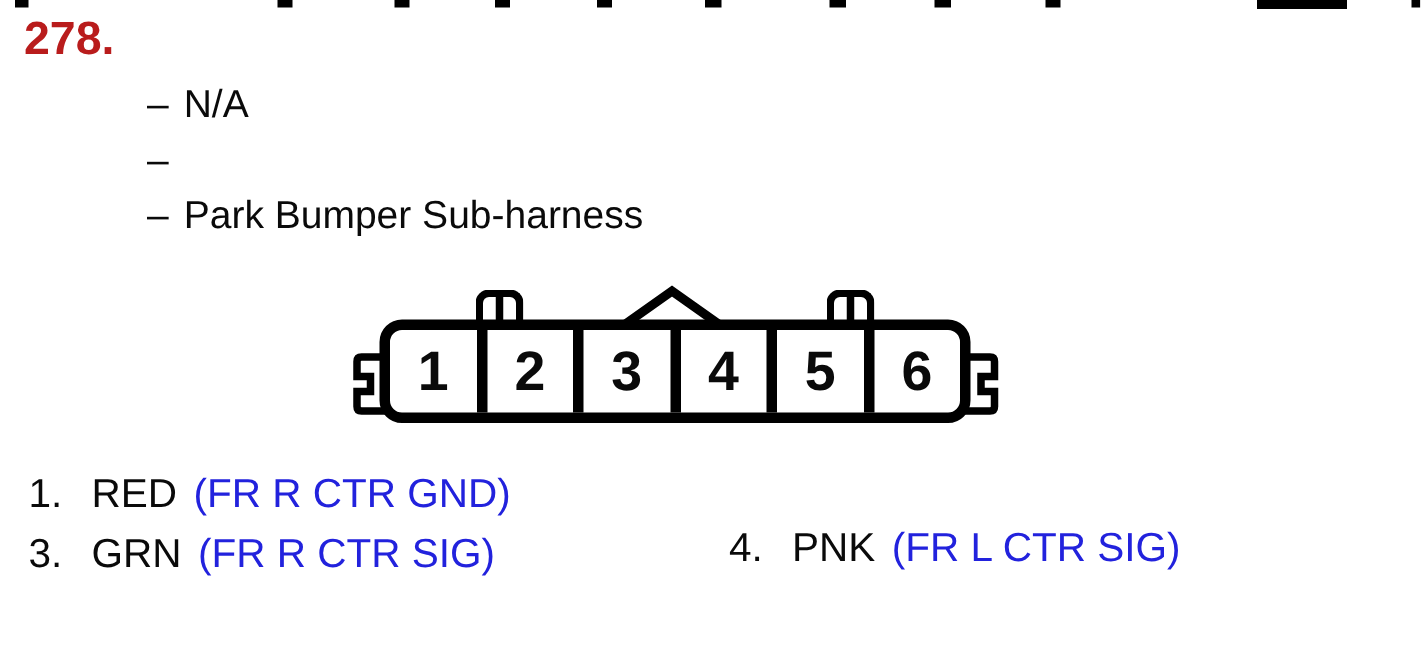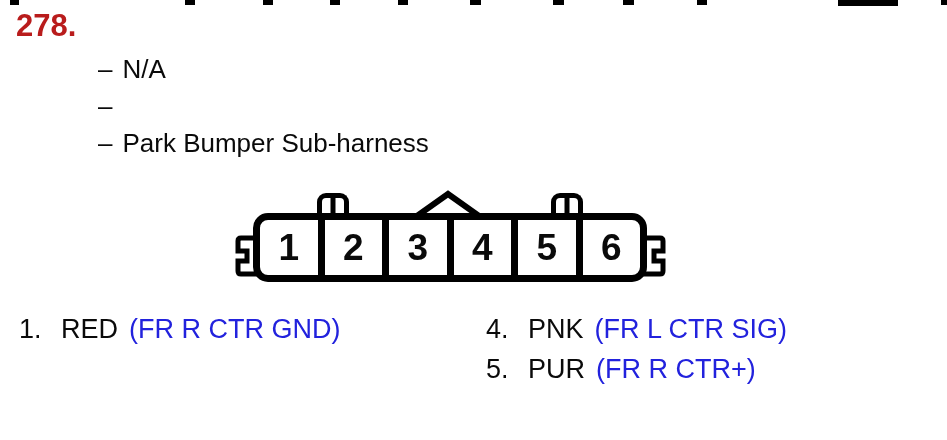--- a/index.html
+++ b/index.html
@@ -45,21 +45,21 @@
   .tab-left  { left:317px; }
   .tab-right { left:551px; }
   .roof  { position:absolute; left:413px; top:190px; z-index:3; }
   .latch { position:absolute; top:234px; z-index:1; }
   .latch-left  { left:234px; }
   .latch-right { left:643px; }
 
   
   .pin-col { position:absolute; top:309px; font-size:27px; line-height:40px; white-space:nowrap; color:#0a0a0a; }
   .pin-col-left  { left:19px;  }
-  .pin-col-right { left:486px; }
+  .pin-col-right { left:486px;margin-top:36px; }
   .pin-num   { display:inline-block; width:42px; }
   .pin-color { margin-right:11px; }
   .pin-func  { color:#2222dd; }
 </style>
 </head>
 <body>
 
 <div class="page">
 
   <div class="artifact" style="left:10px;width:9px;height:5px;"></div>
@@ -112,24 +112,24 @@
     <div class="pin-cell">3</div>
     <div class="pin-cell">4</div>
     <div class="pin-cell">5</div>
     <div class="pin-cell">6</div>
   </div>
 
   <div class="pin-col pin-col-left">
     <div class="pin-row">
       <span class="pin-num">1.</span><span class="pin-color">RED</span><span class="pin-func">(FR R CTR GND)</span>
     </div>
+    <div class="pin-row">
+      <span class="pin-num">3.</span><span class="pin-color">GRN</span><span class="pin-func">(FR R CTR SIG)</span>
+    </div>
   </div>
 
   <div class="pin-col pin-col-right">
     <div class="pin-row">
       <span class="pin-num">4.</span><span class="pin-color">PNK</span><span class="pin-func">(FR L CTR SIG)</span>
     </div>
-    <div class="pin-row">
-      <span class="pin-num">5.</span><span class="pin-color">PUR</span><span class="pin-func">(FR R CTR+)</span>
-    </div>
   </div>
 
 </div>
 
 </body></html>

